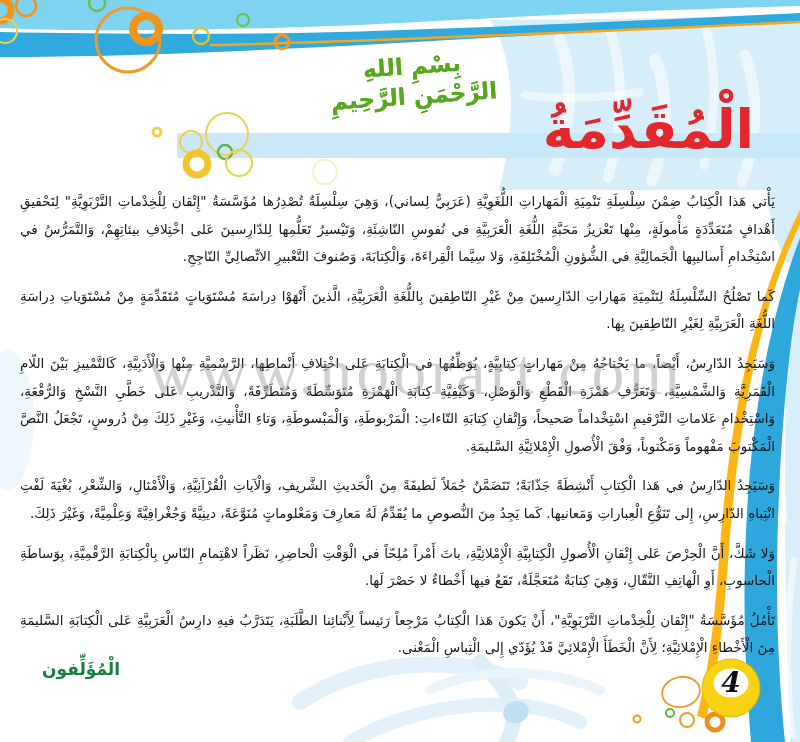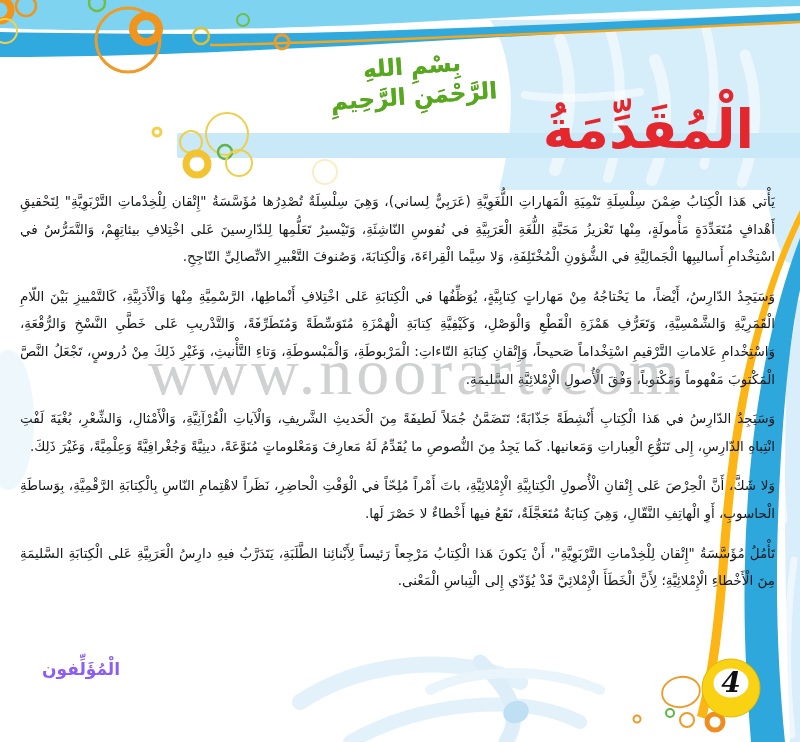--- a/index.html
+++ b/index.html
@@ -27,21 +27,21 @@
   }
   .body-text p{margin:12px;padding:0;}
   .watermark{
     position:absolute;left:0;right:0;top:334px;z-index:4;
     text-align:center;font-family:"Liberation Serif",serif;
     font-size:66px;letter-spacing:4px;color:#8f9296;opacity:.42;
     pointer-events:none;white-space:nowrap;margin-left:32px;
   }
   .signature{
     position:absolute;left:42px;top:659px;z-index:2;
-    color:#8b5cf6;font-weight:bold;font-size:17px;direction:rtl;
+    color:#15803d;font-weight:bold;font-size:17px;direction:rtl;
   }
   .page-number{
     position:absolute;left:712px;top:666px;width:38px;height:40px;z-index:5;
     text-align:center;font-family:"DejaVu Serif",serif;
     font-style:italic;font-weight:bold;font-size:28px;color:#101010;
   }
 </style>
 </head>
 <body>
 
@@ -121,20 +121,21 @@
       <ellipse cx="731" cy="683" rx="17.5" ry="14.5" fill="#ffffff"></ellipse>
     </g>
   </svg>
 
   <div class="bismillah">بِسْمِ اللهِ الرَّحْمَنِ الرَّحِيمِ</div>
 
   <div class="page-title">الْمُقَدِّمَةُ</div>
 
   <div class="body-text">
     <p>يَأْتي هَذا الْكِتابُ ضِمْنَ سِلْسِلَةِ تَنْمِيَةِ الْمَهاراتِ اللُّغَوِيَّةِ (عَرَبِيٌّ لِساني)، وَهِيَ سِلْسِلَةٌ تُصْدِرُها مُؤَسَّسَةُ "إِتْقان لِلْخِدْماتِ التَّرْبَوِيَّةِ" لِتَحْقيقِ أَهْدافٍ مُتَعَدِّدَةٍ مَأْمولَةٍ، مِنْها تَعْزيزُ مَحَبَّةِ اللُّغَةِ الْعَرَبِيَّةِ في نُفوسِ النّاشِئَةِ، وَتَيْسيرُ تَعَلُّمِها لِلدّارِسينَ عَلى اخْتِلافِ بيئاتِهِمْ، وَالتَّمَرُّسُ في اسْتِخْدامِ أَساليبِها الْجَمالِيَّةِ في الشُّؤونِ الْمُخْتَلِفَةِ، وَلا سِيَّما الْقِراءَةَ، وَالْكِتابَةَ، وَصُنوفَ التَّعْبيرِ الاتِّصالِيِّ النّاجِحِ.</p>
+    <p>كَما تَصْلُحُ السِّلْسِلَةُ لِتَنْمِيَةِ مَهاراتِ الدّارِسينَ مِنْ غَيْرِ النّاطِقينَ بِاللُّغَةِ الْعَرَبِيَّةِ، الَّذينَ أَنْهَوْا دِراسَةَ مُسْتَوَياتٍ مُتَقَدِّمَةٍ مِنْ مُسْتَوَياتِ دِراسَةِ اللُّغَةِ الْعَرَبِيَّةِ لِغَيْرِ النّاطِقينَ بِها.</p>
     <p>وَسَيَجِدُ الدّارِسُ، أَيْضاً، ما يَحْتاجُهُ مِنْ مَهاراتٍ كِتابِيَّةٍ، يُوَظِّفُها في الْكِتابَةِ عَلى اخْتِلافِ أَنْماطِها، الرَّسْمِيَّةِ مِنْها وَالْأَدَبِيَّةِ، كَالتَّمْييزِ بَيْنَ اللّامِ الْقَمَرِيَّةِ وَالشَّمْسِيَّةِ، وَتَعَرُّفِ هَمْزَةِ الْقَطْعِ وَالْوَصْلِ، وَكَيْفِيَّةِ كِتابَةِ الْهَمْزَةِ مُتَوَسِّطَةً وَمُتَطَرِّفَةً، وَالتَّدْريبِ عَلى خَطَّيِ النَّسْخِ وَالرُّقْعَةِ، وَاسْتِخْدامِ عَلاماتِ التَّرْقيمِ اسْتِخْداماً صَحيحاً، وَإِتْقانِ كِتابَةِ التّاءاتِ: الْمَرْبوطَةِ، وَالْمَبْسوطَةِ، وَتاءِ التَّأْنيثِ، وَغَيْرِ ذَلِكَ مِنْ دُروسٍ، تَجْعَلُ النَّصَّ الْمَكْتوبَ مَفْهوماً وَمَكْتوباً، وَفْقَ الْأُصولِ الْإِمْلائِيَّةِ السَّليمَةِ.</p>
     <p>وَسَيَجِدُ الدّارِسُ في هَذا الْكِتابِ أَنْشِطَةً جَذّابَةً؛ تَتَضَمَّنُ جُمَلاً لَطيفَةً مِنَ الْحَديثِ الشَّريفِ، وَالْآياتِ الْقُرْآنِيَّةِ، وَالْأَمْثالِ، وَالشِّعْرِ، بُغْيَةَ لَفْتِ انْتِباهِ الدّارِسِ، إِلى تَنَوُّعِ الْعِباراتِ وَمَعانيها. كَما يَجِدُ مِنَ النُّصوصِ ما يُقَدِّمُ لَهُ مَعارِفَ وَمَعْلوماتٍ مُنَوَّعَةً، دينِيَّةً وَجُغْرافِيَّةً وَعِلْمِيَّةً، وَغَيْرَ ذَلِكَ.</p>
     <p>وَلا شَكَّ، أَنَّ الْحِرْصَ عَلى إِتْقانِ الْأُصولِ الْكِتابِيَّةِ الْإِمْلائِيَّةِ، باتَ أَمْراً مُلِحّاً في الْوَقْتِ الْحاضِرِ، نَظَراً لاهْتِمامِ النّاسِ بِالْكِتابَةِ الرَّقْمِيَّةِ، بِوَساطَةِ الْحاسوبِ، أَوِ الْهاتِفِ النَّقّالِ، وَهِيَ كِتابَةٌ مُتَعَجَّلَةٌ، تَقَعُ فيها أَخْطاءٌ لا حَصْرَ لَها.</p>
     <p>تَأْمُلُ مُؤَسَّسَةُ "إِتْقان لِلْخِدْماتِ التَّرْبَوِيَّةِ"، أَنْ يَكونَ هَذا الْكِتابُ مَرْجِعاً رَئيساً لِأَبْنائِنا الطَّلَبَةِ، يَتَدَرَّبُ فيهِ دارِسُ الْعَرَبِيَّةِ عَلى الْكِتابَةِ السَّليمَةِ مِنَ الْأَخْطاءِ الْإِمْلائِيَّةِ؛ لِأَنَّ الْخَطَأَ الْإِمْلائِيَّ قَدْ يُؤَدّي إِلى الْتِباسِ الْمَعْنى.</p>
   </div>
 
   <div class="watermark">www.noorart.com</div>
 
   <div class="signature">الْمُؤَلِّفون</div>
 

